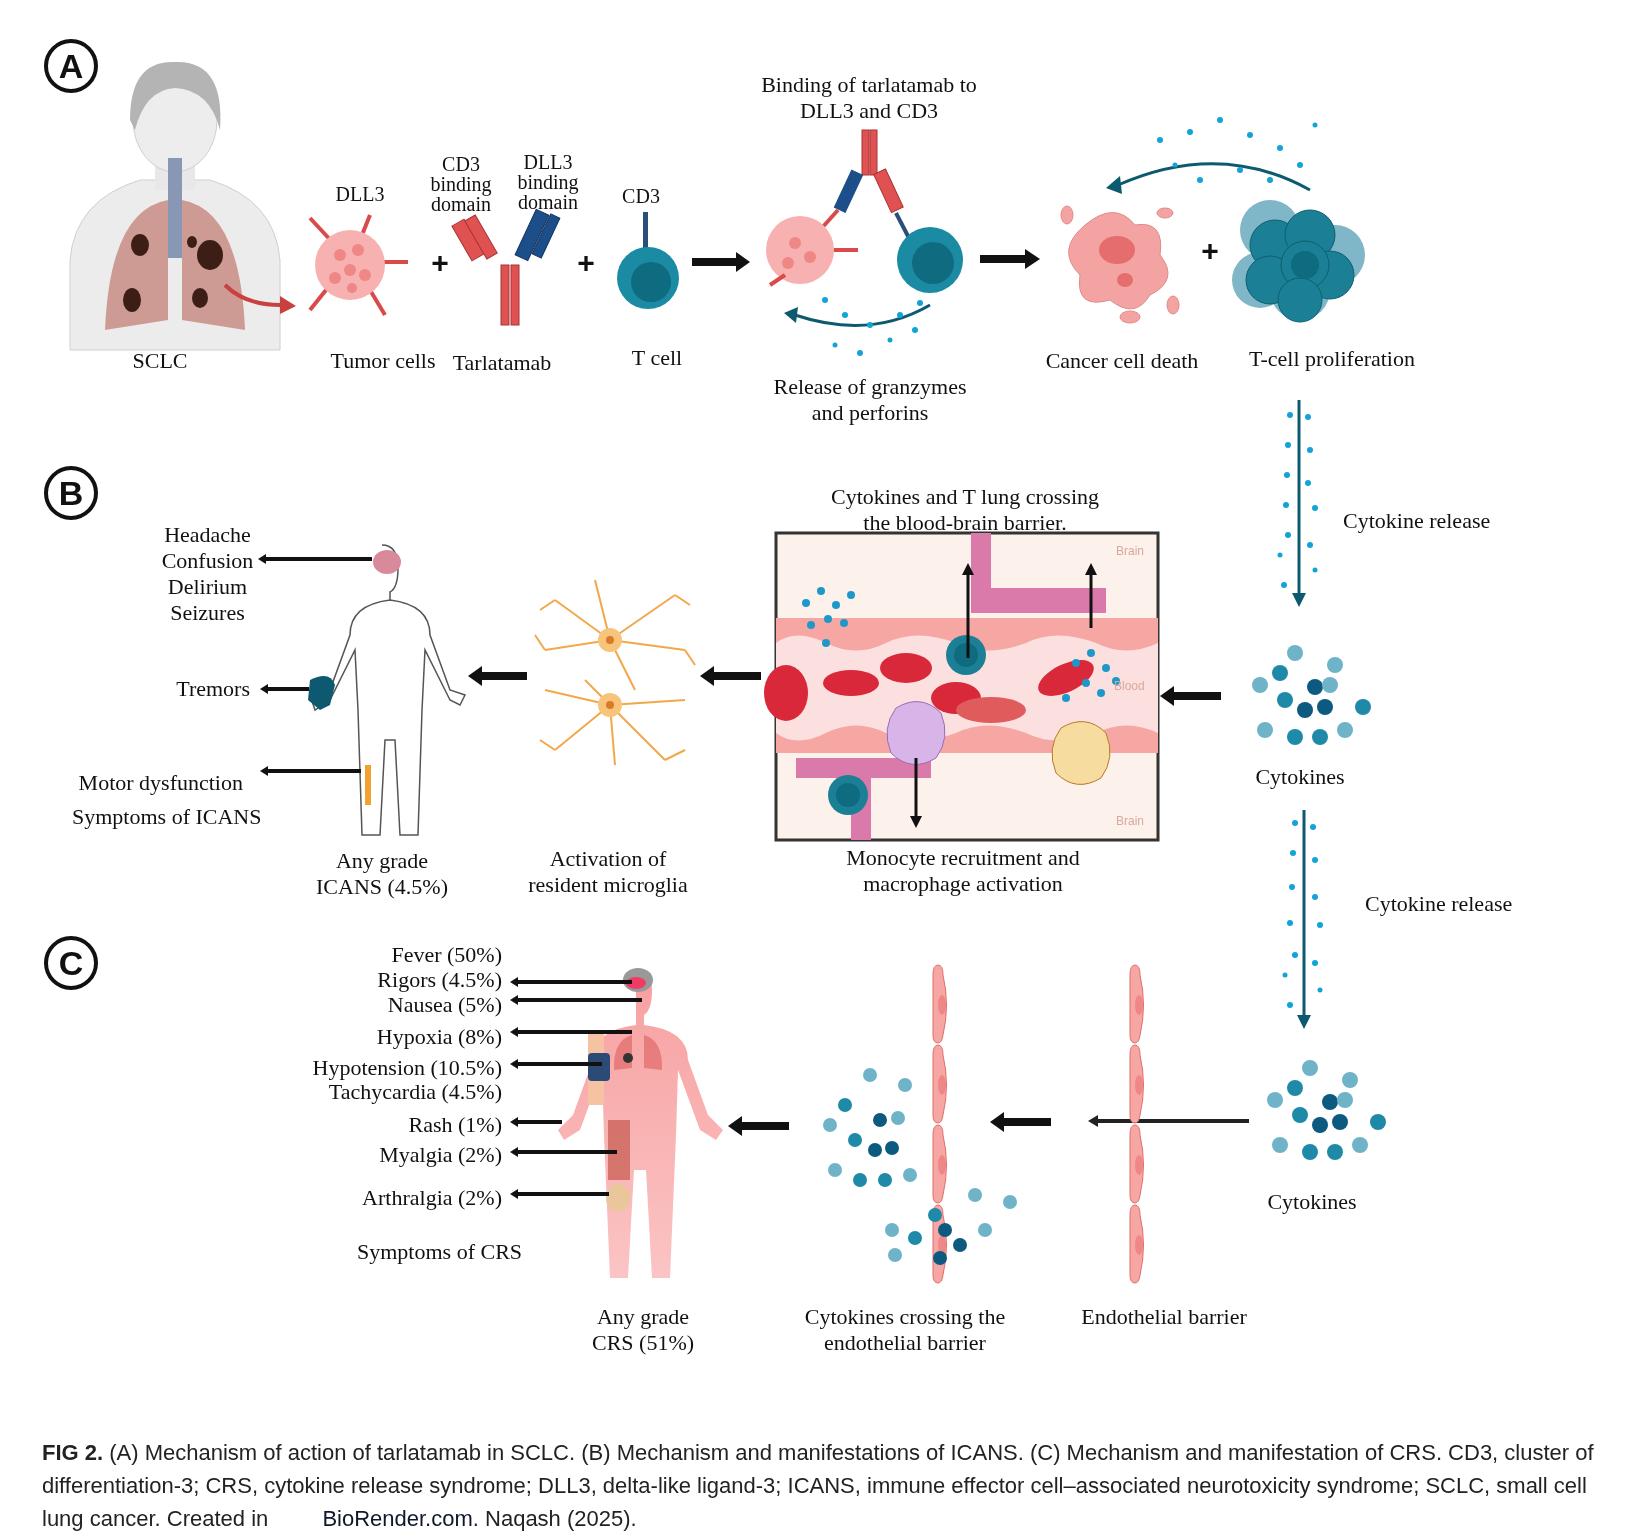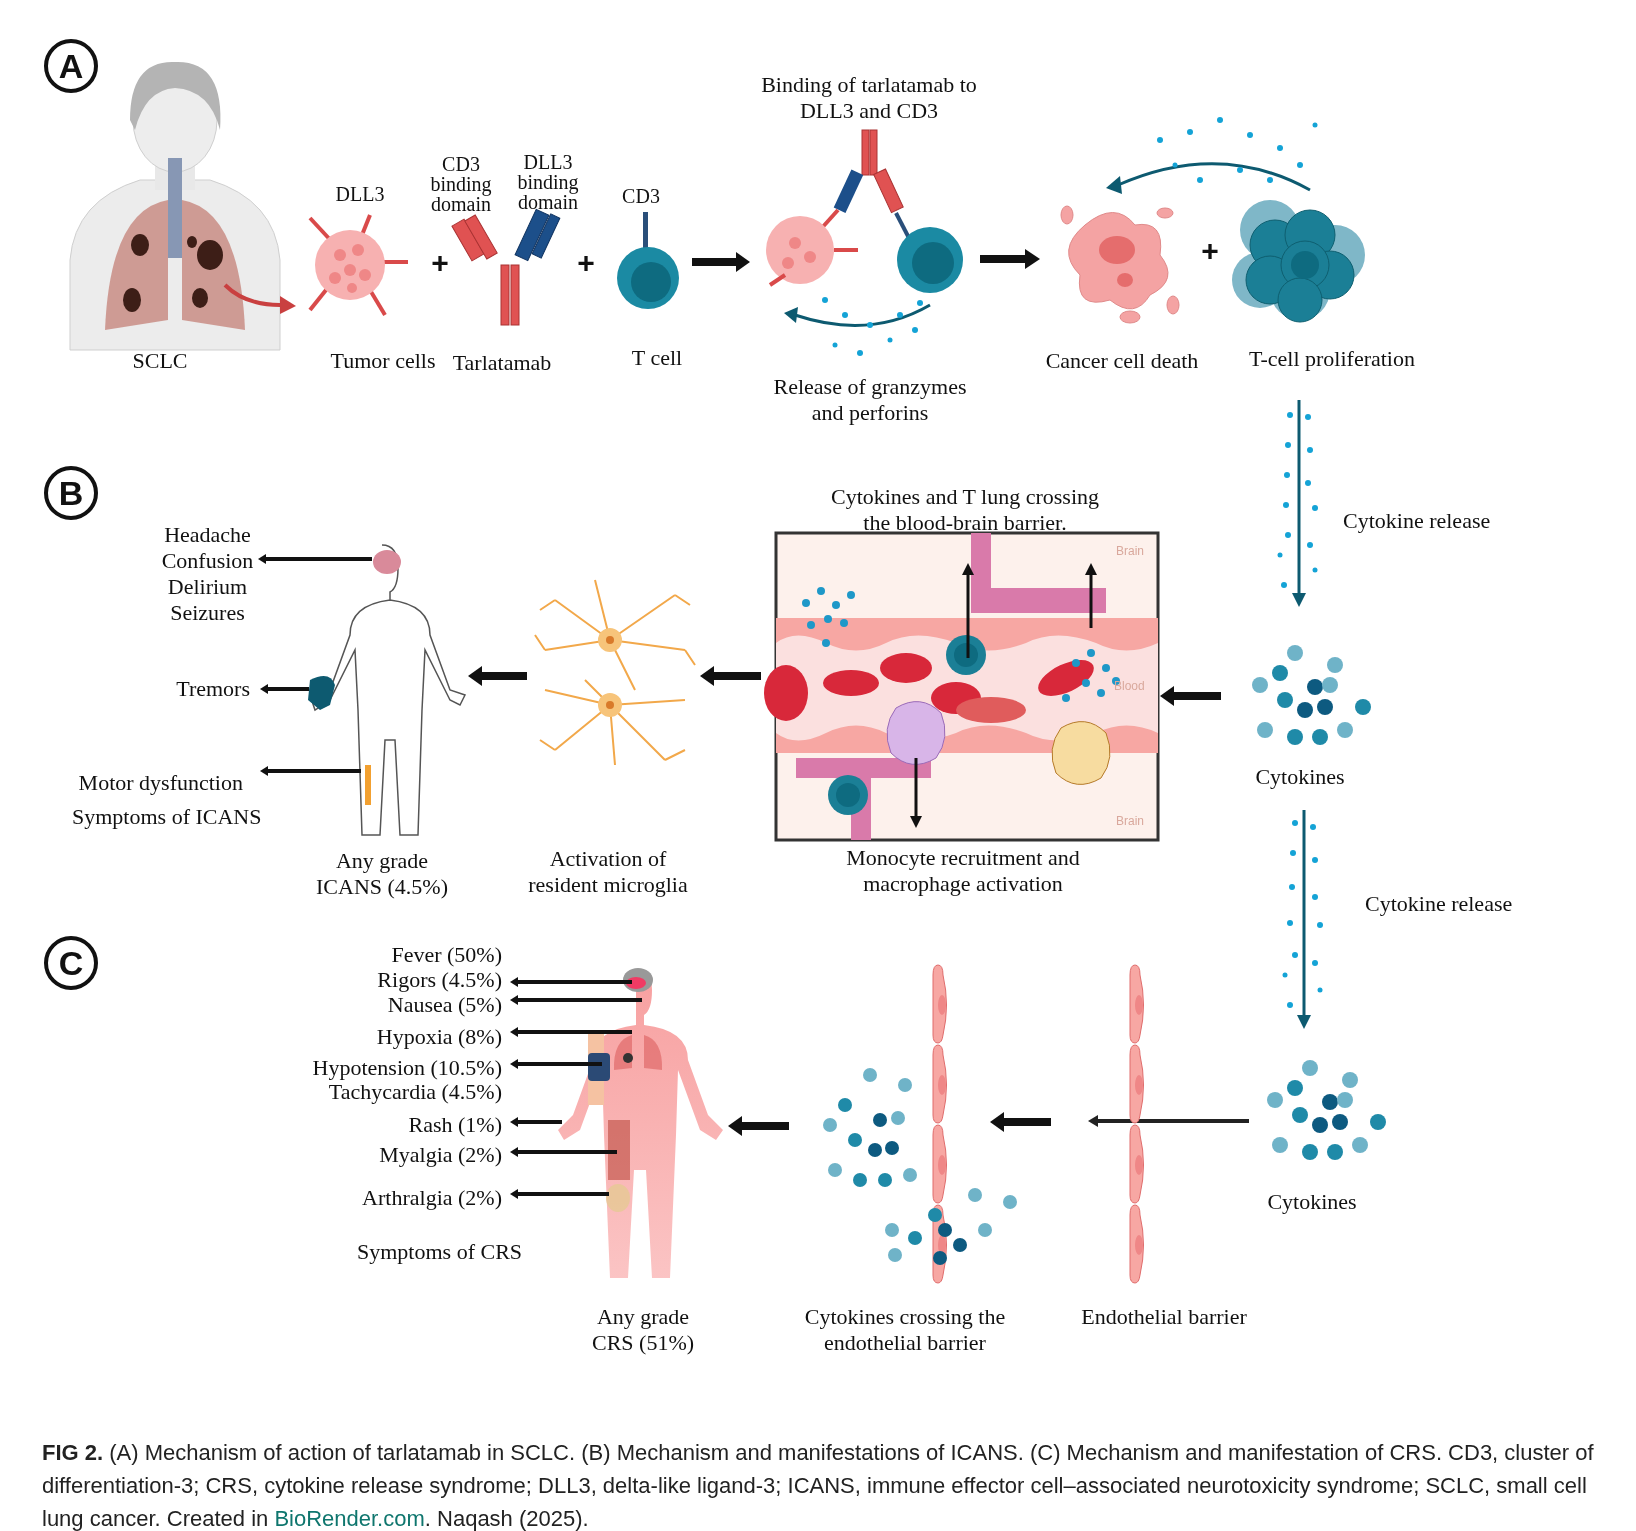--- a/index.html
+++ b/index.html
@@ -5,21 +5,21 @@
   html,body{margin:0;padding:0;background:#fff;}
   body{width:1636px;height:1531px;position:relative;overflow:hidden;font-family:"Liberation Serif",serif;color:#111;}
   .lbl{position:absolute;font-family:"Liberation Serif",serif;font-size:22px;line-height:26px;color:#111;white-space:nowrap;}
   .lbl.c{text-align:center;transform:translateX(-50%);}
   .lbl.r{text-align:right;transform:translateX(-100%);}
   .small{font-size:20px;line-height:20px;font-family:Liberation Serif, serif;}
   .panel-badge{position:absolute;width:54px;height:54px;border:4px solid #111;border-radius:50%;box-sizing:border-box;
     font-family:"Liberation Sans",sans-serif;font-weight:bold;font-size:34px;line-height:46px;text-align:center;color:#111;}
   .caption{position:absolute;left:42px;top:1436px;width:1560px;font-family:"Liberation Sans",sans-serif;font-size:22px;line-height:33px;color:#222;}
   .caption b{font-weight:bold;}
-  .caption .link{color:#0f766e;}
+  .caption .link{color:#0f172a;margin-left:48px;}
   svg{position:absolute;overflow:visible;}
   .brain-tag{font-family:"Liberation Sans",sans-serif;font-size:12px;fill:#d9a89c;}
 </style>
 </head>
 <body>
 
 <div class="panel-badge" style="left:44px;top:39px;">A</div>
 
 <svg style="left:60px;top:50px;" width="230" height="310">
   <path d="M10 300 L10 210 Q15 150 80 130 L150 130 Q215 150 220 210 L220 300 Z" fill="#ececec" stroke="#cfcfcf"></path>

